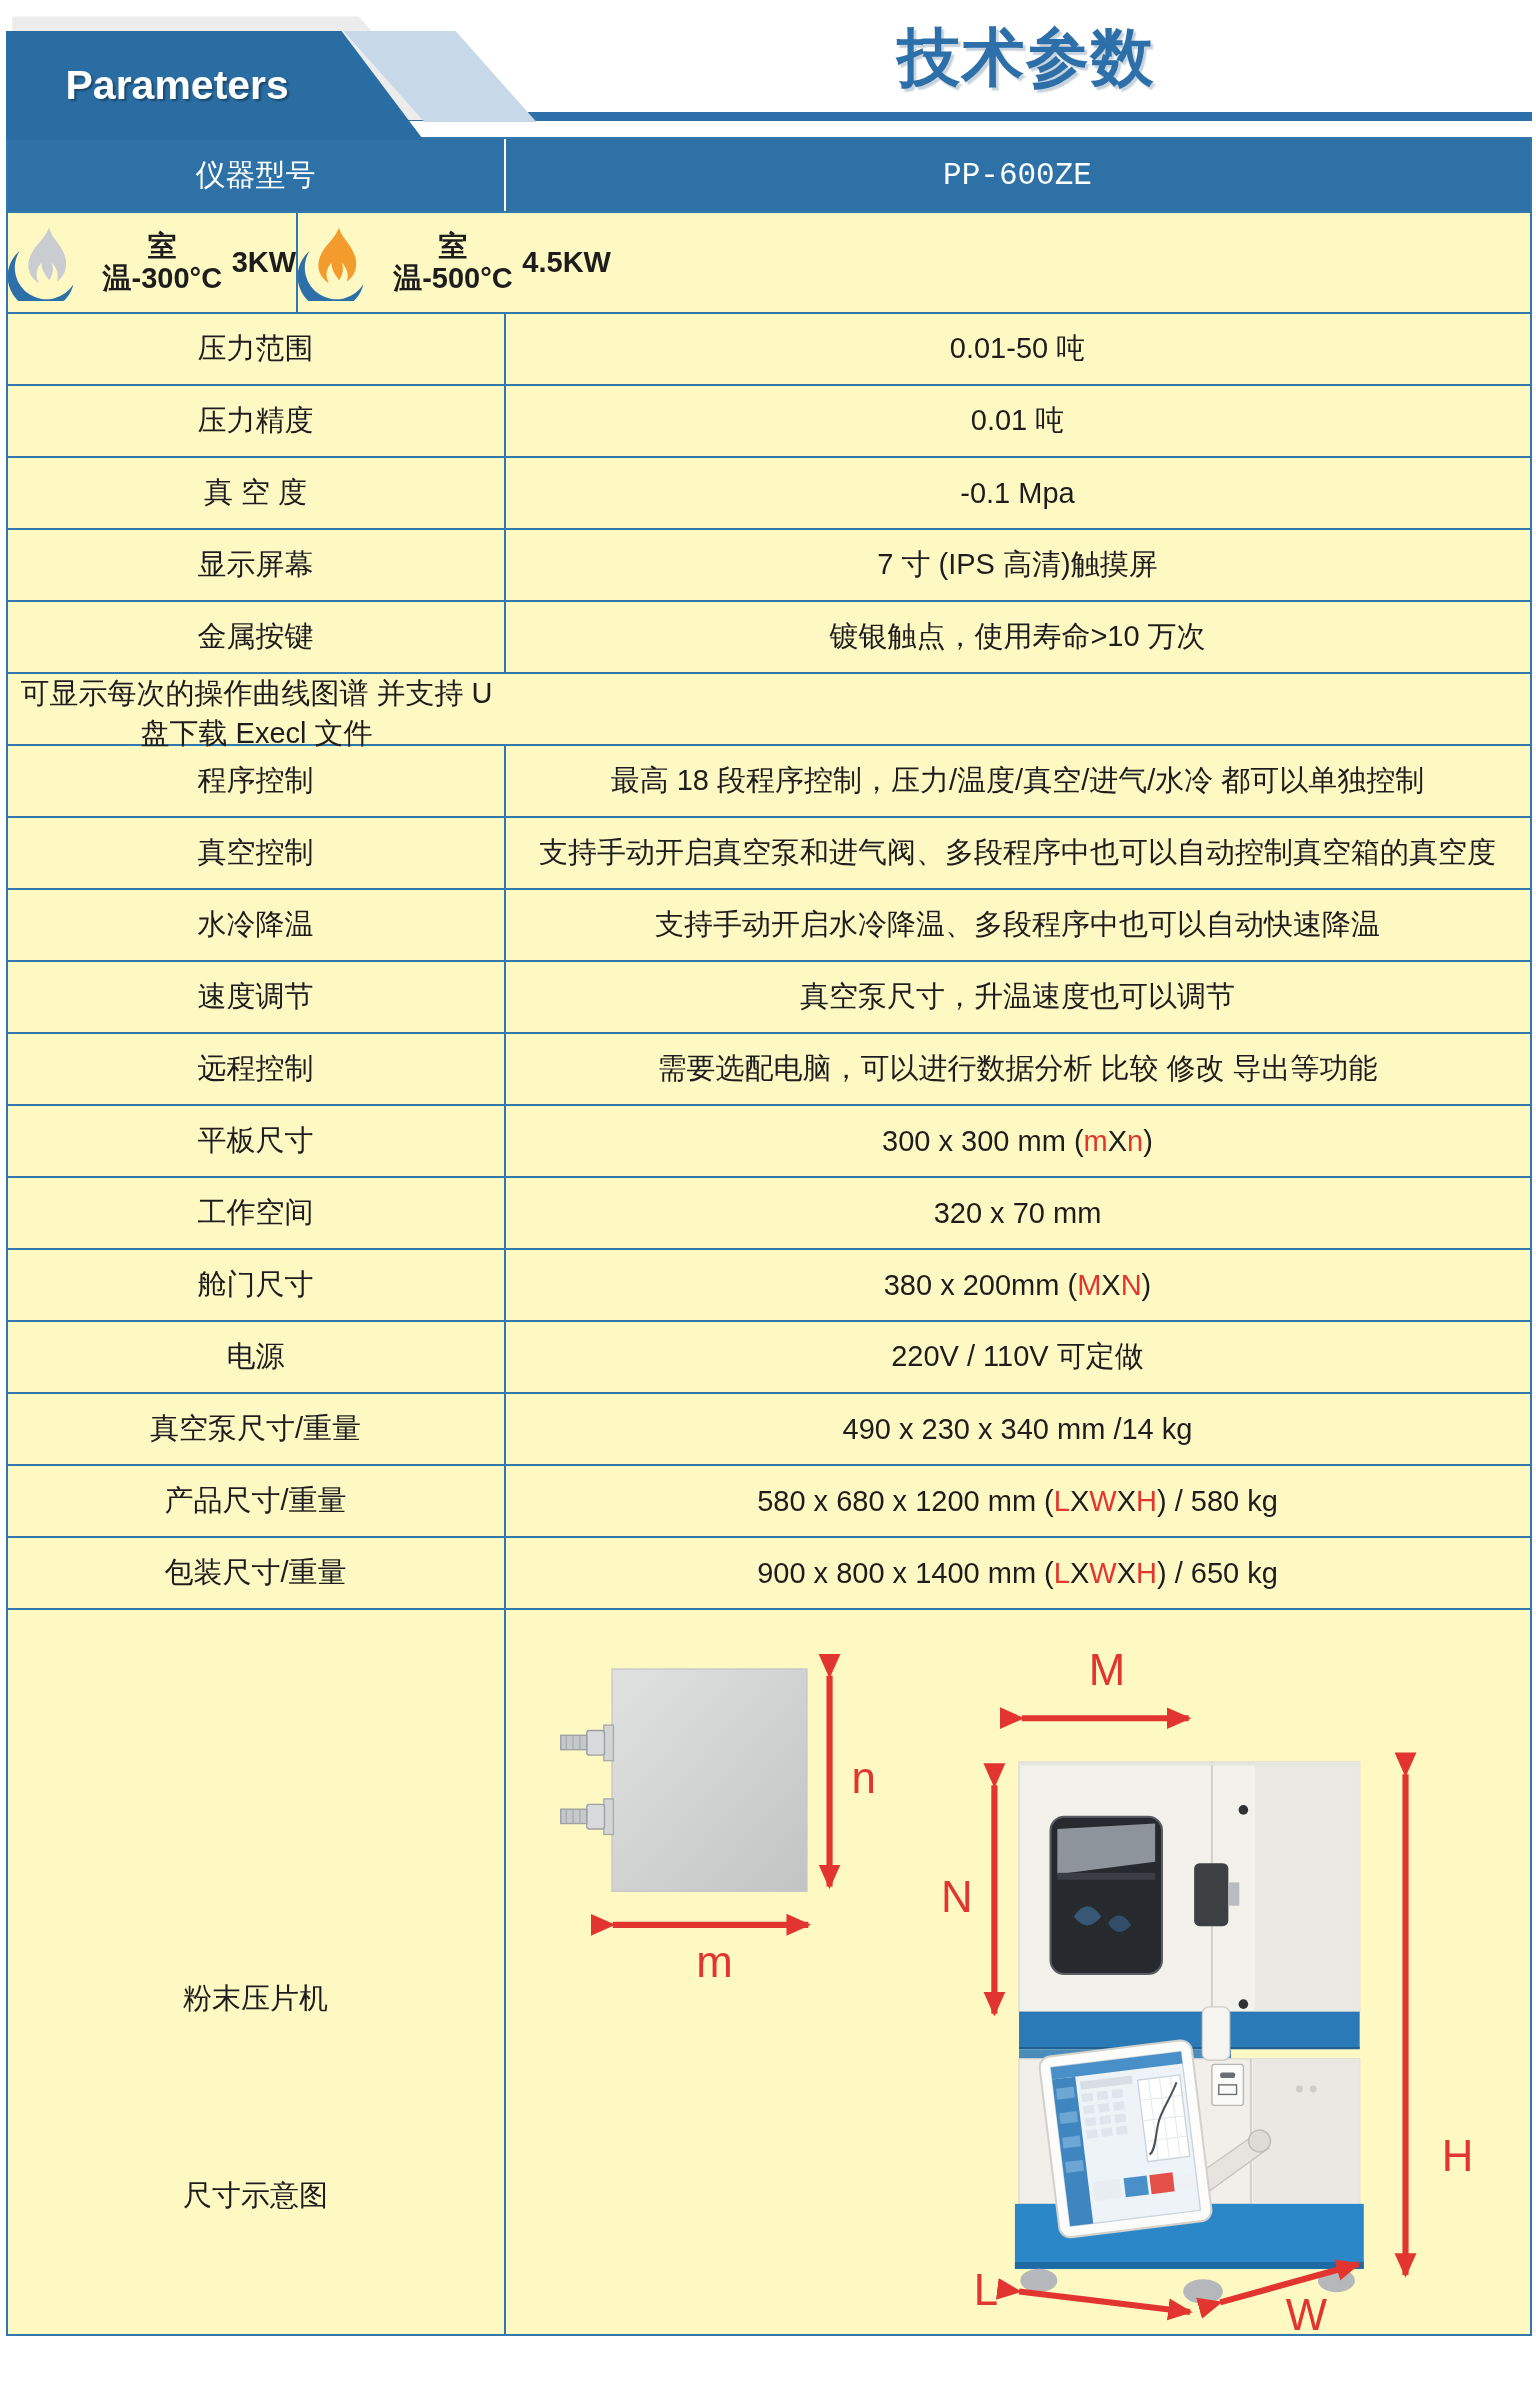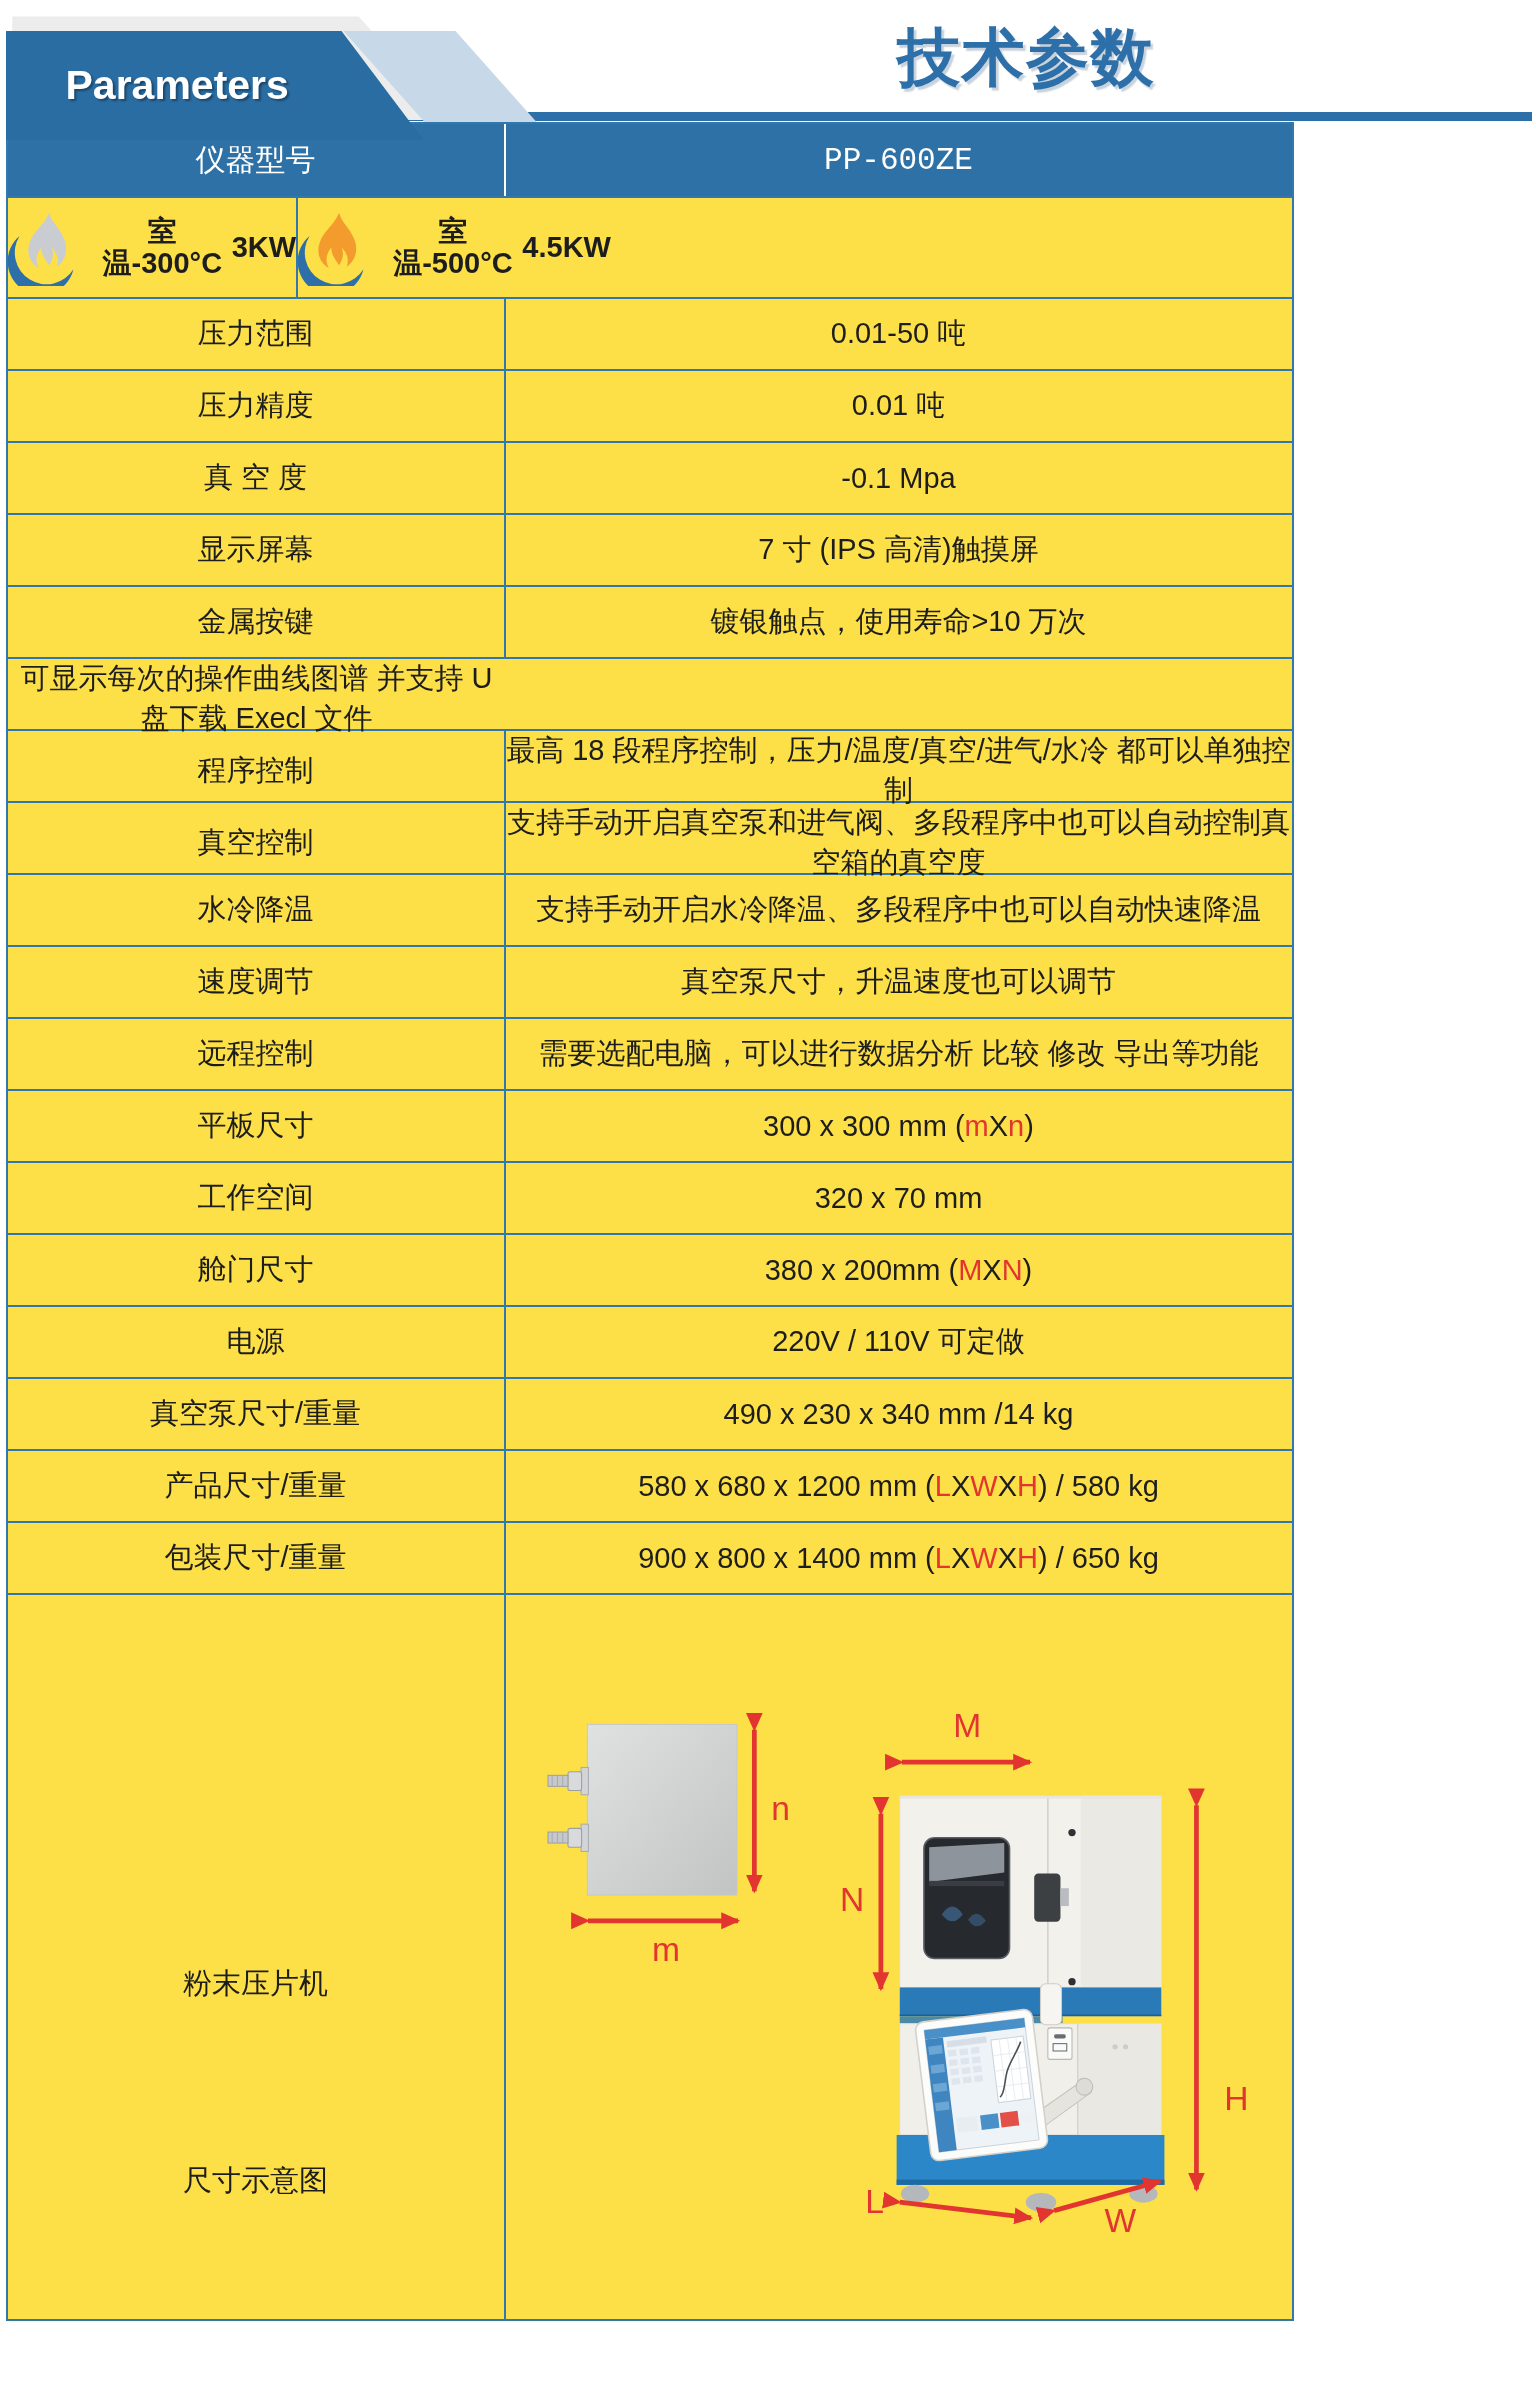--- a/index.html
+++ b/index.html
@@ -45,23 +45,23 @@
     text-shadow: 2.1px 2.1px 2.1px rgba(0,0,0,0.35);
   }
   .page-title {
     position: absolute; left: 862px; top: 15px; width: 328px; z-index: 3;
     text-align: center; font-size: 63px; font-weight: bold; color: var(--accent);
     letter-spacing: 1.4px; text-shadow: 2.7px 2.7px 1.4px rgba(35,75,115,0.25);
   }
 
   
   .spec-table {
-    position: absolute; left: 5.5px; top: 122px; width: 1288px;
+    position: absolute; left: 5.5px; top: 137px; width: 1526px;
     border: 2.1px solid var(--tborder);
-    background: #fde047;
+    background: #fef9c3;
   }
   .t-row { display: grid; grid-template-columns: 498px 1fr; border-top: 2.7px solid var(--tborder); }
   .t-row.row-model { border-top: none; height: 72px; }
   .t-row.row-heating { height: 101px; }
   .t-row.spec-row { height: 72px; }
   .t-row.row-diagram { height: 726px; }
   .cell {
     display: flex; align-items: center; justify-content: center;
     font-size: 29px; color: #1d1d1d; text-align: center;
   }

